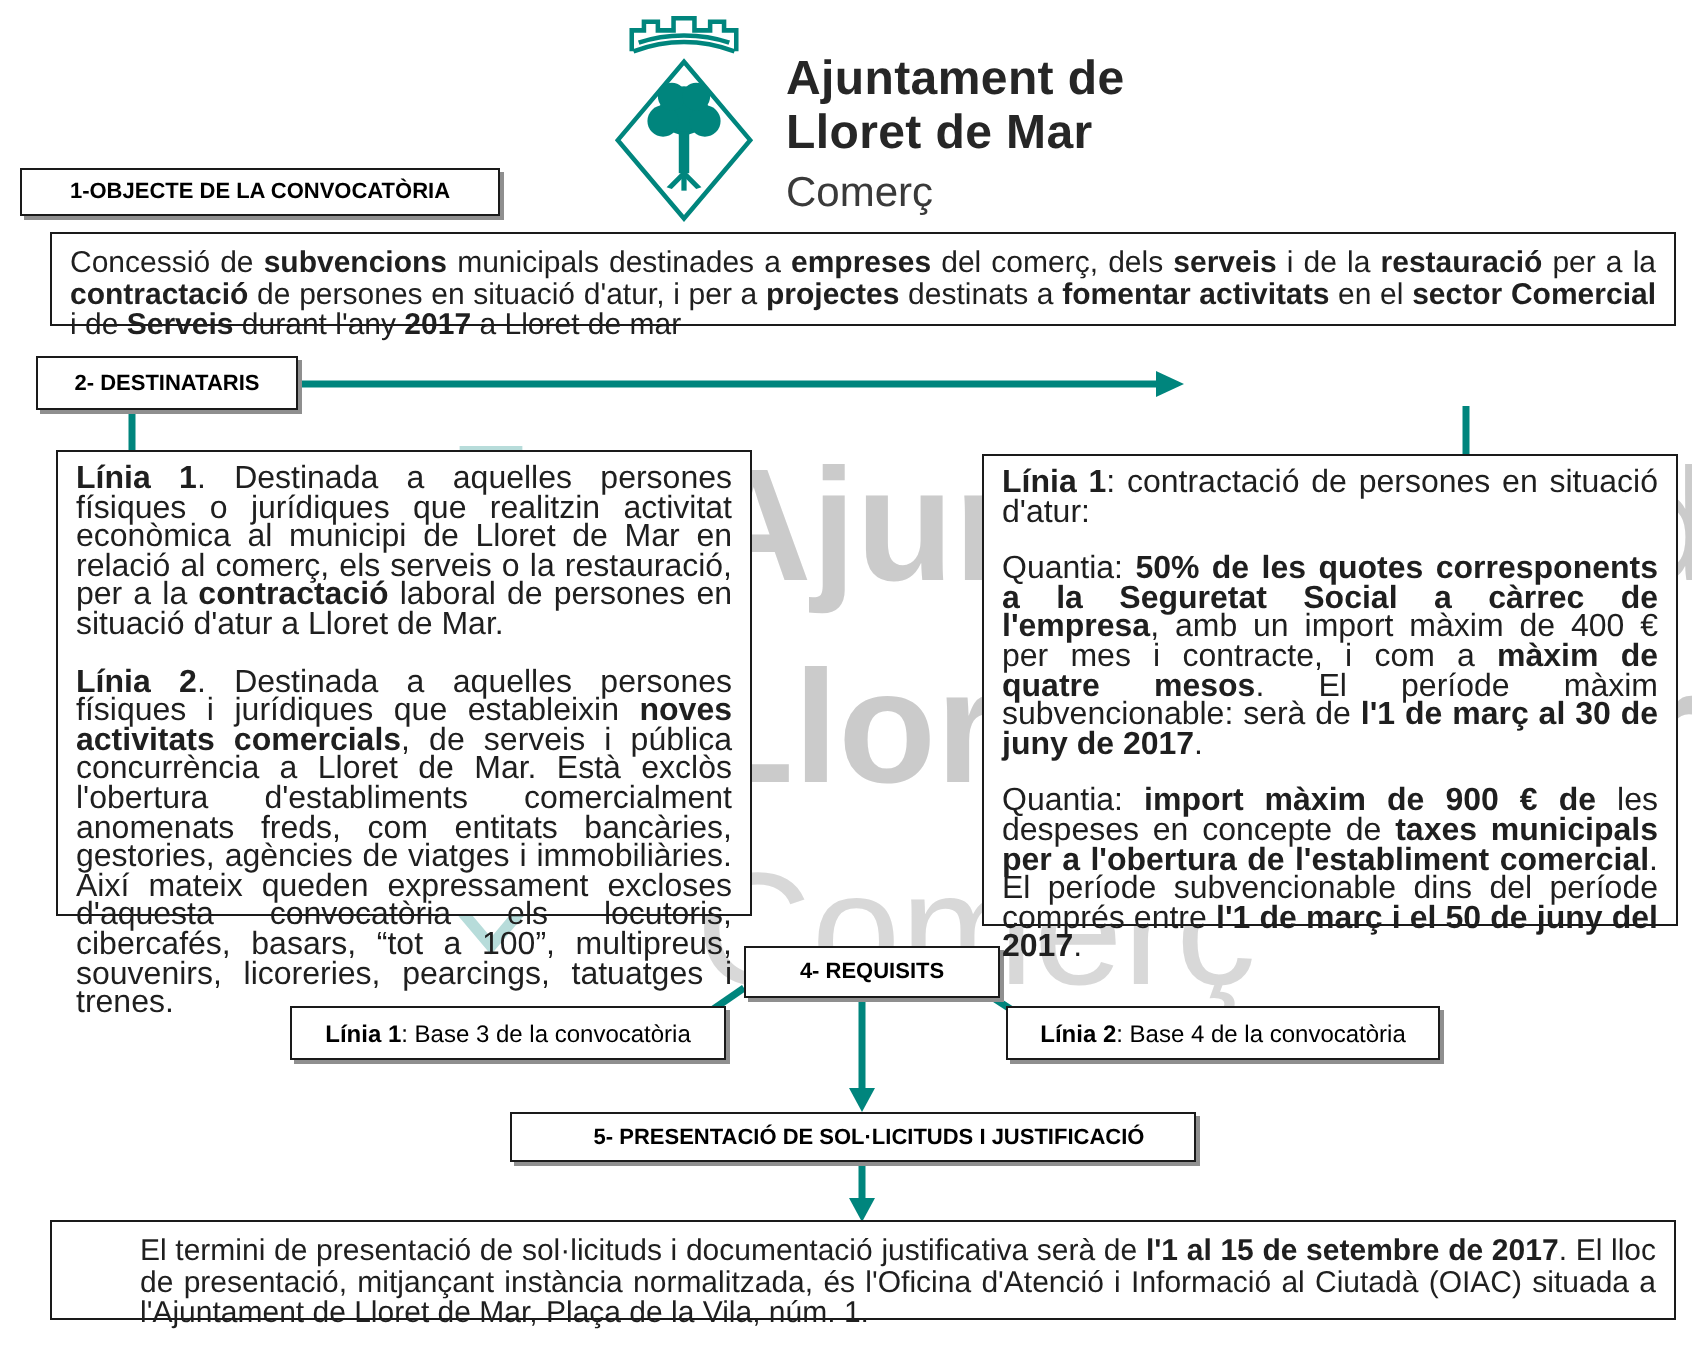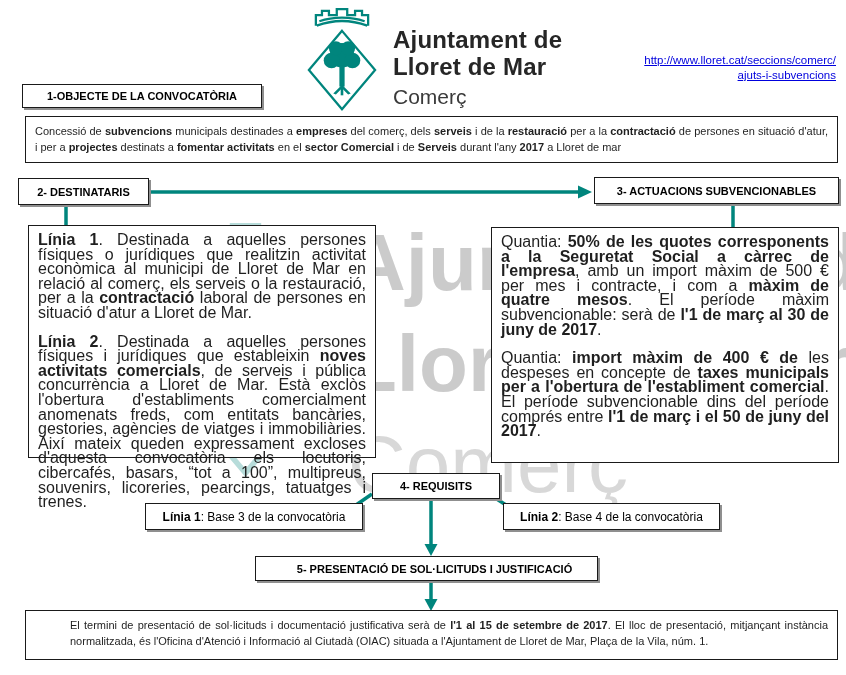--- a/index.html
+++ b/index.html
@@ -25,29 +25,29 @@
   .labelbox{position:absolute;background:#fff;border:1px solid #1a1a1a;box-shadow:2px 2px 0 #8f8f8f;
             display:flex;align-items:center;justify-content:center;font-weight:bold;font-size:11px;
             white-space:nowrap;z-index:2;box-sizing:border-box;color:#000;}
   .labelbox.mixed{font-weight:400;font-size:12px;}
 
   
   .contentbox{position:absolute;background:#fff;border:1px solid #1a1a1a;box-sizing:border-box;
               text-align:justify;z-index:2;color:#1f1f1f;}
   .contentbox p{margin:0 0 14px 0;}
   .contentbox p:last-child{margin:0;}
-  .smalltext{font-size:11px;line-height:15.5px;padding:7px 9px;}
+  .smalltext{font-size:15px;line-height:15.5px;padding:7px 9px;}
   .bigtext{font-size:16px;line-height:14.6px;padding:7px 9px;}
 
   #intro-box{left:25px;top:116px;width:813px;height:47px;}
   #left-box{left:28px;top:225px;width:348px;height:233px;}
   #right-box{left:491px;top:227px;width:348px;height:236px;}
   #bottom-box{left:25px;top:610px;width:813px;height:50px;padding-left:44px;}
 
-  #box1{left:22px;top:84px;width:240px;height:24px;}
+  #box1{left:10px;top:84px;width:240px;height:24px;}
   #box2{left:18px;top:178px;width:131px;height:27px;}
   #box3{left:594px;top:177px;width:245px;height:27px;}
   #box4{left:372px;top:473px;width:128px;height:26px;}
   #linia1-box{left:145px;top:503px;width:218px;height:27px;}
   #linia2-box{left:503px;top:503px;width:217px;height:27px;}
   #box5{left:255px;top:556px;width:343px;height:25px;padding-left:16px;}
 
   .connectors{position:absolute;left:0;top:0;width:846px;height:675px;z-index:1;pointer-events:none;}
 </style>
 </head>
@@ -112,28 +112,23 @@
       <rect x="48.5" y="96" width="3" height="10"></rect>
     </g>
   </svg>
 
   <div class="title">
     <div class="t1">Ajuntament de</div>
     <div class="t2">Lloret de Mar</div>
     <div class="sub">Comerç</div>
   </div>
 
-  <a class="link">
-    <span>http://www.lloret.cat/seccions/comerc/</span>
-    <span>ajuts-i-subvencions</span>
-  </a>
 
   <div class="labelbox" id="box1">1-OBJECTE DE LA CONVOCATÒRIA</div>
   <div class="labelbox" id="box2">2- DESTINATARIS</div>
-  <div class="labelbox" id="box3">3- ACTUACIONS SUBVENCIONABLES</div>
   <div class="labelbox" id="box4">4- REQUISITS</div>
   <div class="labelbox mixed" id="linia1-box">
       <b>Línia 1</b>
       <span>: Base 3 de la convocatòria</span>
     </div>
   <div class="labelbox mixed" id="linia2-box">
       <b>Línia 2</b>
       <span>: Base 4 de la convocatòria</span>
     </div>
   <div class="labelbox" id="box5">5- PRESENTACIÓ DE SOL·LICITUDS I JUSTIFICACIÓ</div>
@@ -141,21 +136,22 @@
   <div class="contentbox smalltext" id="intro-box">
     <p><span>Concessió de </span><b>subvencions</b><span> municipals destinades a </span><b>empreses</b><span> del comerç, dels </span><b>serveis</b><span> i de la </span><b>restauració</b><span> per a la </span><b>contractació</b><span> de persones en situació d'atur, i per a </span><b>projectes</b><span> destinats a </span><b>fomentar activitats</b><span> en el </span><b>sector Comercial</b><span> i de </span><b>Serveis</b><span> durant l'any </span><b>2017</b><span> a Lloret de mar</span></p>
   </div>
 
   <div class="contentbox bigtext" id="left-box">
     <p><b>Línia 1</b><span>. Destinada a aquelles persones físiques o jurídiques que realitzin activitat econòmica al municipi de Lloret de Mar en relació al comerç, els serveis o la restauració, per a la </span><b>contractació</b><span> laboral de persones en situació d'atur a Lloret de Mar.</span></p>
     <p><b>Línia 2</b><span>. Destinada a aquelles persones físiques i jurídiques que estableixin </span><b>noves activitats comercials</b><span>, de serveis i pública concurrència a Lloret de Mar. Està exclòs l'obertura d'establiments comercialment anomenats freds, com entitats bancàries, gestories, agències de viatges i immobiliàries. Així mateix queden expressament excloses d'aquesta convocatòria els locutoris, cibercafés, basars, “tot a 100”, multipreus, souvenirs, licoreries, pearcings, tatuatges i trenes.</span></p>
   </div>
 
   <div class="contentbox bigtext" id="right-box">
-    <p><span>Quantia: </span><b>50% de les quotes corresponents a la Seguretat Social a càrrec de l'empresa</b><span>, amb un import màxim de 500 € per mes i contracte, i com a </span><b>màxim de quatre mesos</b><span>. El període màxim subvencionable: serà de </span><b>l'1 de març al 30 de juny de 2017</b><span>.</span></p>
-    <p><span>Quantia: </span><b>import màxim de 400 € de</b><span> les despeses en concepte de </span><b>taxes municipals per a l'obertura de l'establiment comercial</b><span>. El període subvencionable dins del període comprés entre </span><b>l'1 de març i el 50 de juny del 2017</b><span>.</span></p>
+    <p><b>Línia 1</b><span>: contractació de persones en situació d'atur:</span></p>
+    <p><span>Quantia: </span><b>50% de les quotes corresponents a la Seguretat Social a càrrec de l'empresa</b><span>, amb un import màxim de 400 € per mes i contracte, i com a </span><b>màxim de quatre mesos</b><span>. El període màxim subvencionable: serà de </span><b>l'1 de març al 30 de juny de 2017</b><span>.</span></p>
+    <p><span>Quantia: </span><b>import màxim de 900 € de</b><span> les despeses en concepte de </span><b>taxes municipals per a l'obertura de l'establiment comercial</b><span>. El període subvencionable dins del període comprés entre </span><b>l'1 de març i el 50 de juny del 2017</b><span>.</span></p>
   </div>
 
   <div class="contentbox smalltext" id="bottom-box">
     <p><span>El termini de presentació de sol·licituds i documentació justificativa serà de </span><b>l'1 al 15 de setembre de 2017</b><span>. El lloc de presentació, mitjançant instància normalitzada, és l'Oficina d'Atenció i Informació al Ciutadà (OIAC) situada a l'Ajuntament de Lloret de Mar, Plaça de la Vila, núm. 1.</span></p>
   </div>
 
 </div>
 
 </body></html>

